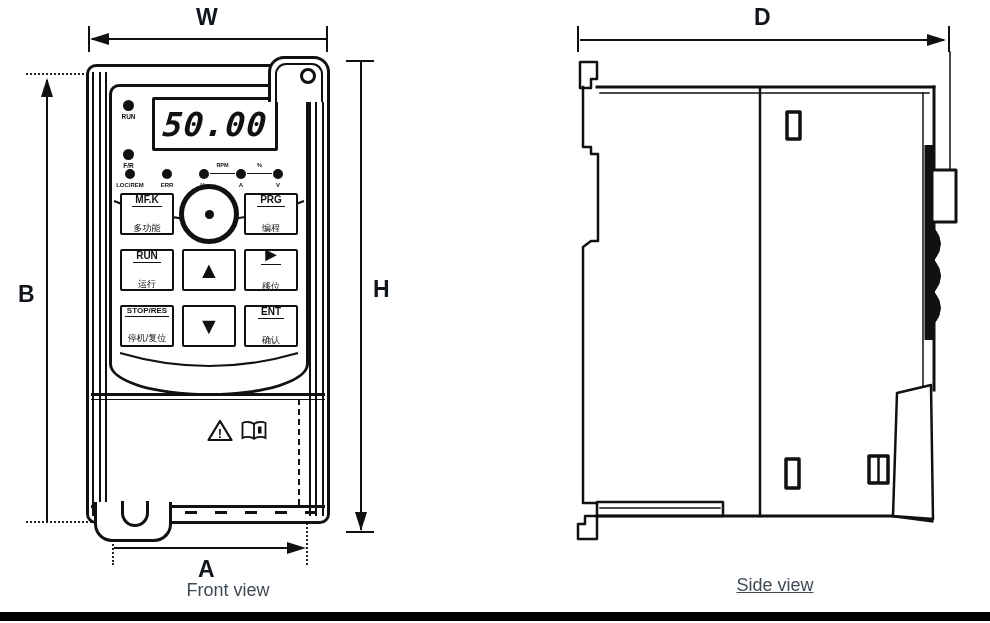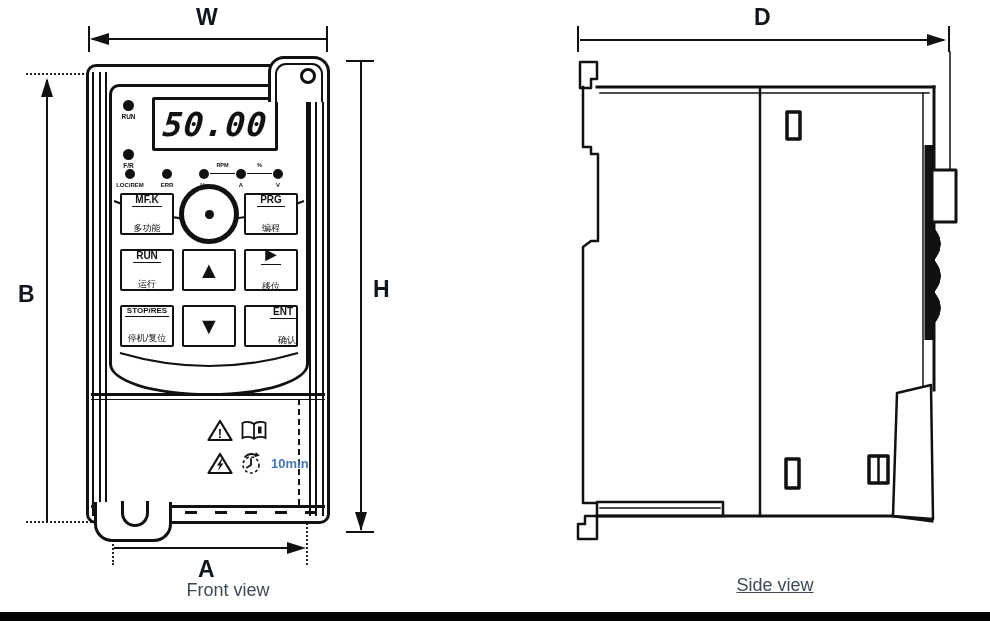--- a/index.html
+++ b/index.html
@@ -182,21 +182,21 @@
           <span class="gu">▶</span>
           <span class="b">移位</span>
         </div>
         <div class="btn" style="left:8px; top:218px;">
           <span class="ts">STOP/RES</span>
           <span class="b">停机/复位</span>
         </div>
         <div class="btn" style="left:70px; top:218px;">
           <span class="g">▼</span>
         </div>
-        <div class="btn" style="left:132px; top:218px;align-items:flex-end;">
+        <div class="btn" style="left:132px; top:218px;">
           <span class="t">ENT</span>
           <span class="b">确认</span>
         </div>
       </div>
 
       <div class="seam"></div>
       <div class="seam2"></div>
       <div class="dash-v" style="left:209px; top:332px; height:106px;"></div>
 
       <div class="warnblock">
@@ -204,33 +204,20 @@
           <svg width="26" height="23" viewBox="0 0 26 23">
             <path d="M13 2 L24.5 21 H1.5 Z" fill="none" stroke="#111" stroke-width="2.2" stroke-linejoin="round"></path>
             <text x="13" y="19" text-anchor="middle" font-size="13" font-weight="bold" fill="#111">!</text>
           </svg>
           <svg width="28" height="21" viewBox="0 0 28 21">
             <path d="M14 4 C11 1.5 5.5 1.5 2.5 3 V18 C5.5 16.5 11 16.5 14 18.8 C17 16.5 22.5 16.5 25.5 18 V3 C22.5 1.5 17 1.5 14 4 Z" fill="none" stroke="#111" stroke-width="1.8"></path>
             <path d="M14 4 V18.8" stroke="#111" stroke-width="1.8"></path>
             <rect x="18" y="6.5" width="3.5" height="7" fill="#111"></rect>
           </svg>
         </div>
-        <div class="warnrow">
-          <svg width="26" height="23" viewBox="0 0 26 23">
-            <path d="M13 2 L24.5 21 H1.5 Z" fill="none" stroke="#111" stroke-width="2.2" stroke-linejoin="round"></path>
-            <path d="M14.5 7 L10 13.5 H12.8 L10.8 19 L16.5 11.5 H13.5 L15.5 7 Z" fill="#111"></path>
-          </svg>
-          <svg width="26" height="25" viewBox="0 0 26 25">
-            <circle cx="11" cy="14" r="8" fill="none" stroke="#111" stroke-width="1.6" stroke-dasharray="2.8 2.6"></circle>
-            <path d="M11 14 V8 M11 14 L7 16.5" stroke="#111" stroke-width="1.8" stroke-linecap="round" fill="none"></path>
-            <path d="M4.5 6.5 A 9.5 9.5 0 0 1 15.5 4" fill="none" stroke="#111" stroke-width="1.8"></path>
-            <path d="M15.8 1.2 L19.8 4.6 L14.4 6.2 Z" fill="#111"></path>
-          </svg>
-          <span class="cooldown">10min</span>
-        </div>
       </div>
 
       <div class="botline"></div>
       <div class="botdash"></div>
     </div>
 
     <div class="tab-bl">
       <div class="tab-bl-hole"></div>
     </div>
 

